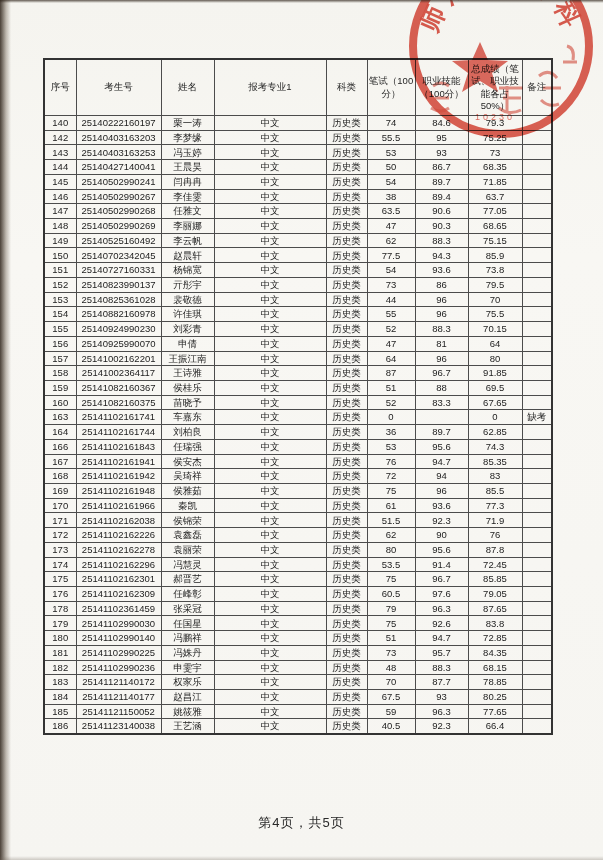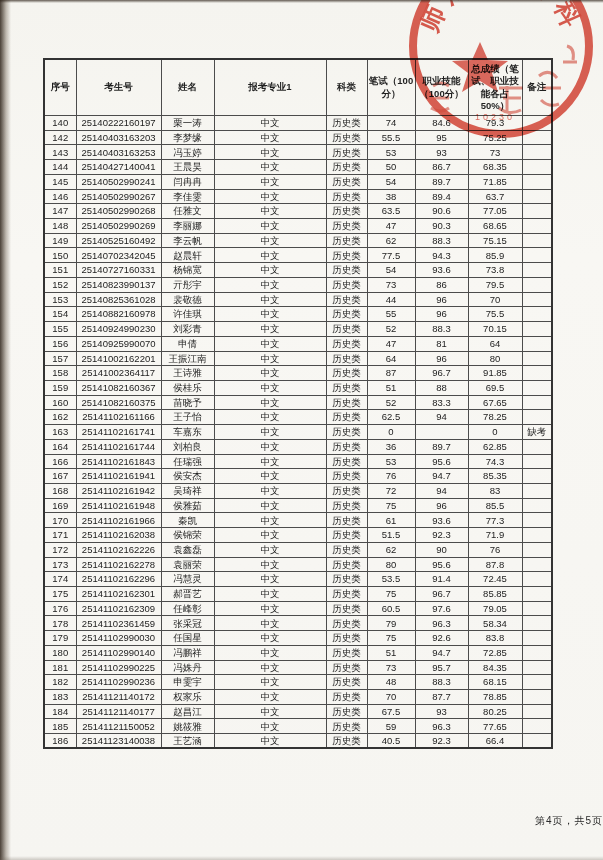--- a/index.html
+++ b/index.html
@@ -9,24 +9,24 @@
   .edge-left{position:absolute;left:0;top:0;width:11px;height:860px;
              background:linear-gradient(90deg,rgba(44,33,23,0.85),rgba(84,68,50,0.35) 55%,rgba(84,68,50,0) 100%);}
   .edge-top{position:absolute;left:0;top:0;width:603px;height:3px;
             background:linear-gradient(180deg,rgba(50,40,30,0.75),rgba(50,40,30,0));}
   .edge-bottom{position:absolute;left:0;bottom:0;width:603px;height:4px;
                background:linear-gradient(0deg,rgba(110,100,88,0.30),rgba(110,100,88,0));}
   table.score{position:absolute;left:43px;top:58px;width:508px;border-collapse:collapse;table-layout:fixed;
               color:#222;}
   table.score th,table.score td{border:1px solid #4c4c4c;overflow:hidden;white-space:nowrap;text-align:center;padding:0 1px;}
   table.score{border:2px solid #333;}
-  table.score thead th{height:55px;font-size:9.5px;font-weight:bold;line-height:1.3;white-space:normal;vertical-align:middle;color:#1f1f1f;}
+  table.score thead th{height:55px;font-size:9.5px;font-weight:normal;line-height:1.3;white-space:normal;vertical-align:middle;color:#1f1f1f;}
   table.score tbody tr{height:14.72px;margin-top:37px;}
   table.score tbody td{font-size:9.5px;line-height:1;color:#1c1c1c;}
-  .footer{position:absolute;left:0;top:814px;width:603px;text-align:right;font-size:10px;color:#2a2a2a;letter-spacing:1px;}
+  .footer{position:absolute;left:0;top:814px;width:603px;text-align:center;font-size:13px;color:#2a2a2a;letter-spacing:1px;}
   .stamp{position:absolute;left:381px;top:-74px;width:240px;height:240px;pointer-events:none;
          mix-blend-mode:multiply;opacity:0.92;}
 </style>
 </head>
 <body>
 
 <div class="paper">
 
   <table class="score">
     <colgroup>
@@ -268,31 +268,20 @@
           <td>25141082160375</td>
           <td>苗晓予</td>
           <td>中文</td>
           <td>历史类</td>
           <td>52</td>
           <td>83.3</td>
           <td>67.65</td>
           <td></td>
         </tr>
         <tr>
-          <td>162</td>
-          <td>25141102161166</td>
-          <td>王子怡</td>
-          <td>中文</td>
-          <td>历史类</td>
-          <td>62.5</td>
-          <td>94</td>
-          <td>78.25</td>
-          <td></td>
-        </tr>
-        <tr>
           <td>163</td>
           <td>25141102161741</td>
           <td>车嘉东</td>
           <td>中文</td>
           <td>历史类</td>
           <td>0</td>
           <td></td>
           <td>0</td>
           <td>缺考</td>
         </tr>
@@ -429,21 +418,21 @@
           <td></td>
         </tr>
         <tr>
           <td>178</td>
           <td>25141102361459</td>
           <td>张采冠</td>
           <td>中文</td>
           <td>历史类</td>
           <td>79</td>
           <td>96.3</td>
-          <td>58.34</td>
+          <td>87.65</td>
           <td></td>
         </tr>
         <tr>
           <td>179</td>
           <td>25141102990030</td>
           <td>任国星</td>
           <td>中文</td>
           <td>历史类</td>
           <td>75</td>
           <td>92.6</td>

